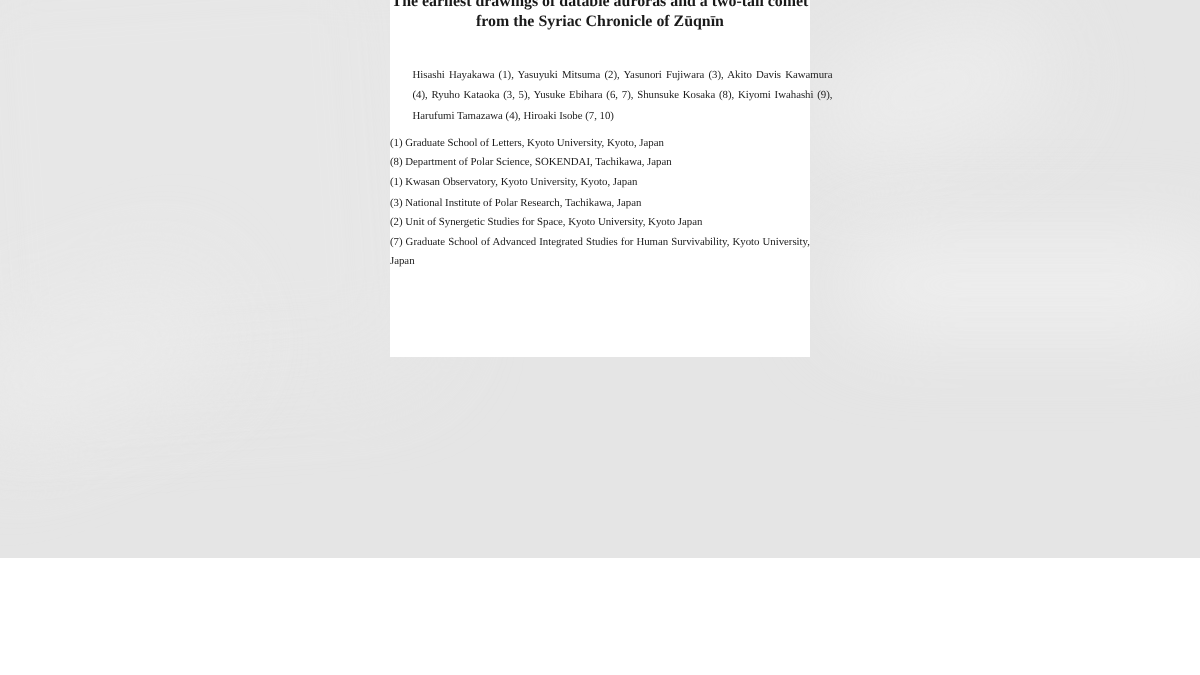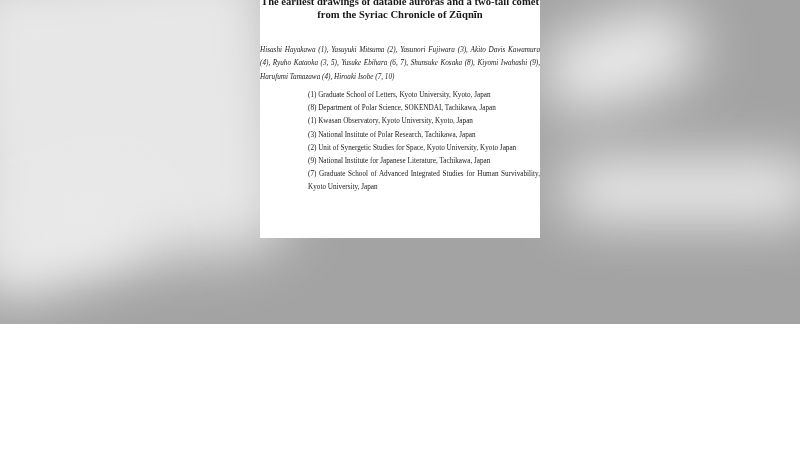--- a/index.html
+++ b/index.html
@@ -6,22 +6,22 @@
       margin: 0;
       padding: 0;
       width: 800px;
       height: 450px;
       overflow: hidden;
       background: #ffffff;
     }
     .viewport {
       position: relative;
       width: 800px;
-      height: 324px;
-      background: #a3a3a3;
+      height: 372px;
+      background: #e5e5e5;
       overflow: hidden;
     }
     
     .blur {
       position: absolute;
       filter: blur(28px);
       border-radius: 40px;
     }
     .blur-left {
       left: -40px; top: -40px;
@@ -59,42 +59,40 @@
     .title {
       font-weight: bold;
       font-size: 10.6px;
       line-height: 13px;
       text-align: center;
       margin: -5px 0 0 0;
     }
     .authors {
       position: absolute;
       top: 37px;
-      left: 0;
+      left: 15px;
       width: 280px;
       font-size: 7.2px;
       line-height: 13.2px;
       text-align: justify;
-      font-style: italic;
     }
     .affiliations {
       position: absolute;
       top: 89px;
       left: 0;
       width: 280px;
       margin: 0;
       padding: 0;
       list-style: none;
       font-size: 7.2px;
       line-height: 13.2px;
     }
     .affiliations li {
       text-align: justify;
       text-align-last: left;
-      margin-left: 48px;
     }
     .page-number {
       position: absolute;
       left: 396px;
       top: 441px;
       font-family: "Liberation Serif", serif;
       font-size: 7.5px;
       color: #333;
     }
   </style>
@@ -111,19 +109,18 @@
     <h1 class="title">The earliest drawings of datable auroras and a two-tail comet from the Syriac Chronicle of Zūqnīn</h1>
 
     <p class="authors">Hisashi Hayakawa (1), Yasuyuki Mitsuma (2), Yasunori Fujiwara (3), Akito Davis Kawamura (4), Ryuho Kataoka (3, 5), Yusuke Ebihara (6, 7), Shunsuke Kosaka (8), Kiyomi Iwahashi (9), Harufumi Tamazawa (4), Hiroaki Isobe (7, 10)</p>
 
     <ul class="affiliations">
       <li>(1) Graduate School of Letters, Kyoto University, Kyoto, Japan</li>
       <li>(8) Department of Polar Science, SOKENDAI, Tachikawa, Japan</li>
       <li>(1) Kwasan Observatory, Kyoto University, Kyoto, Japan</li>
       <li>(3) National Institute of Polar Research, Tachikawa, Japan</li>
       <li>(2) Unit of Synergetic Studies for Space, Kyoto University, Kyoto Japan</li>
-      <li>(9) National Institute for Japanese Literature, Tachikawa, Japan</li>
       <li>(7) Graduate School of Advanced Integrated Studies for Human Survivability, Kyoto University, Japan</li>
     </ul>
   </div>
 
   <div class="page-number">1</div>
 </div>
 
 </body></html>

